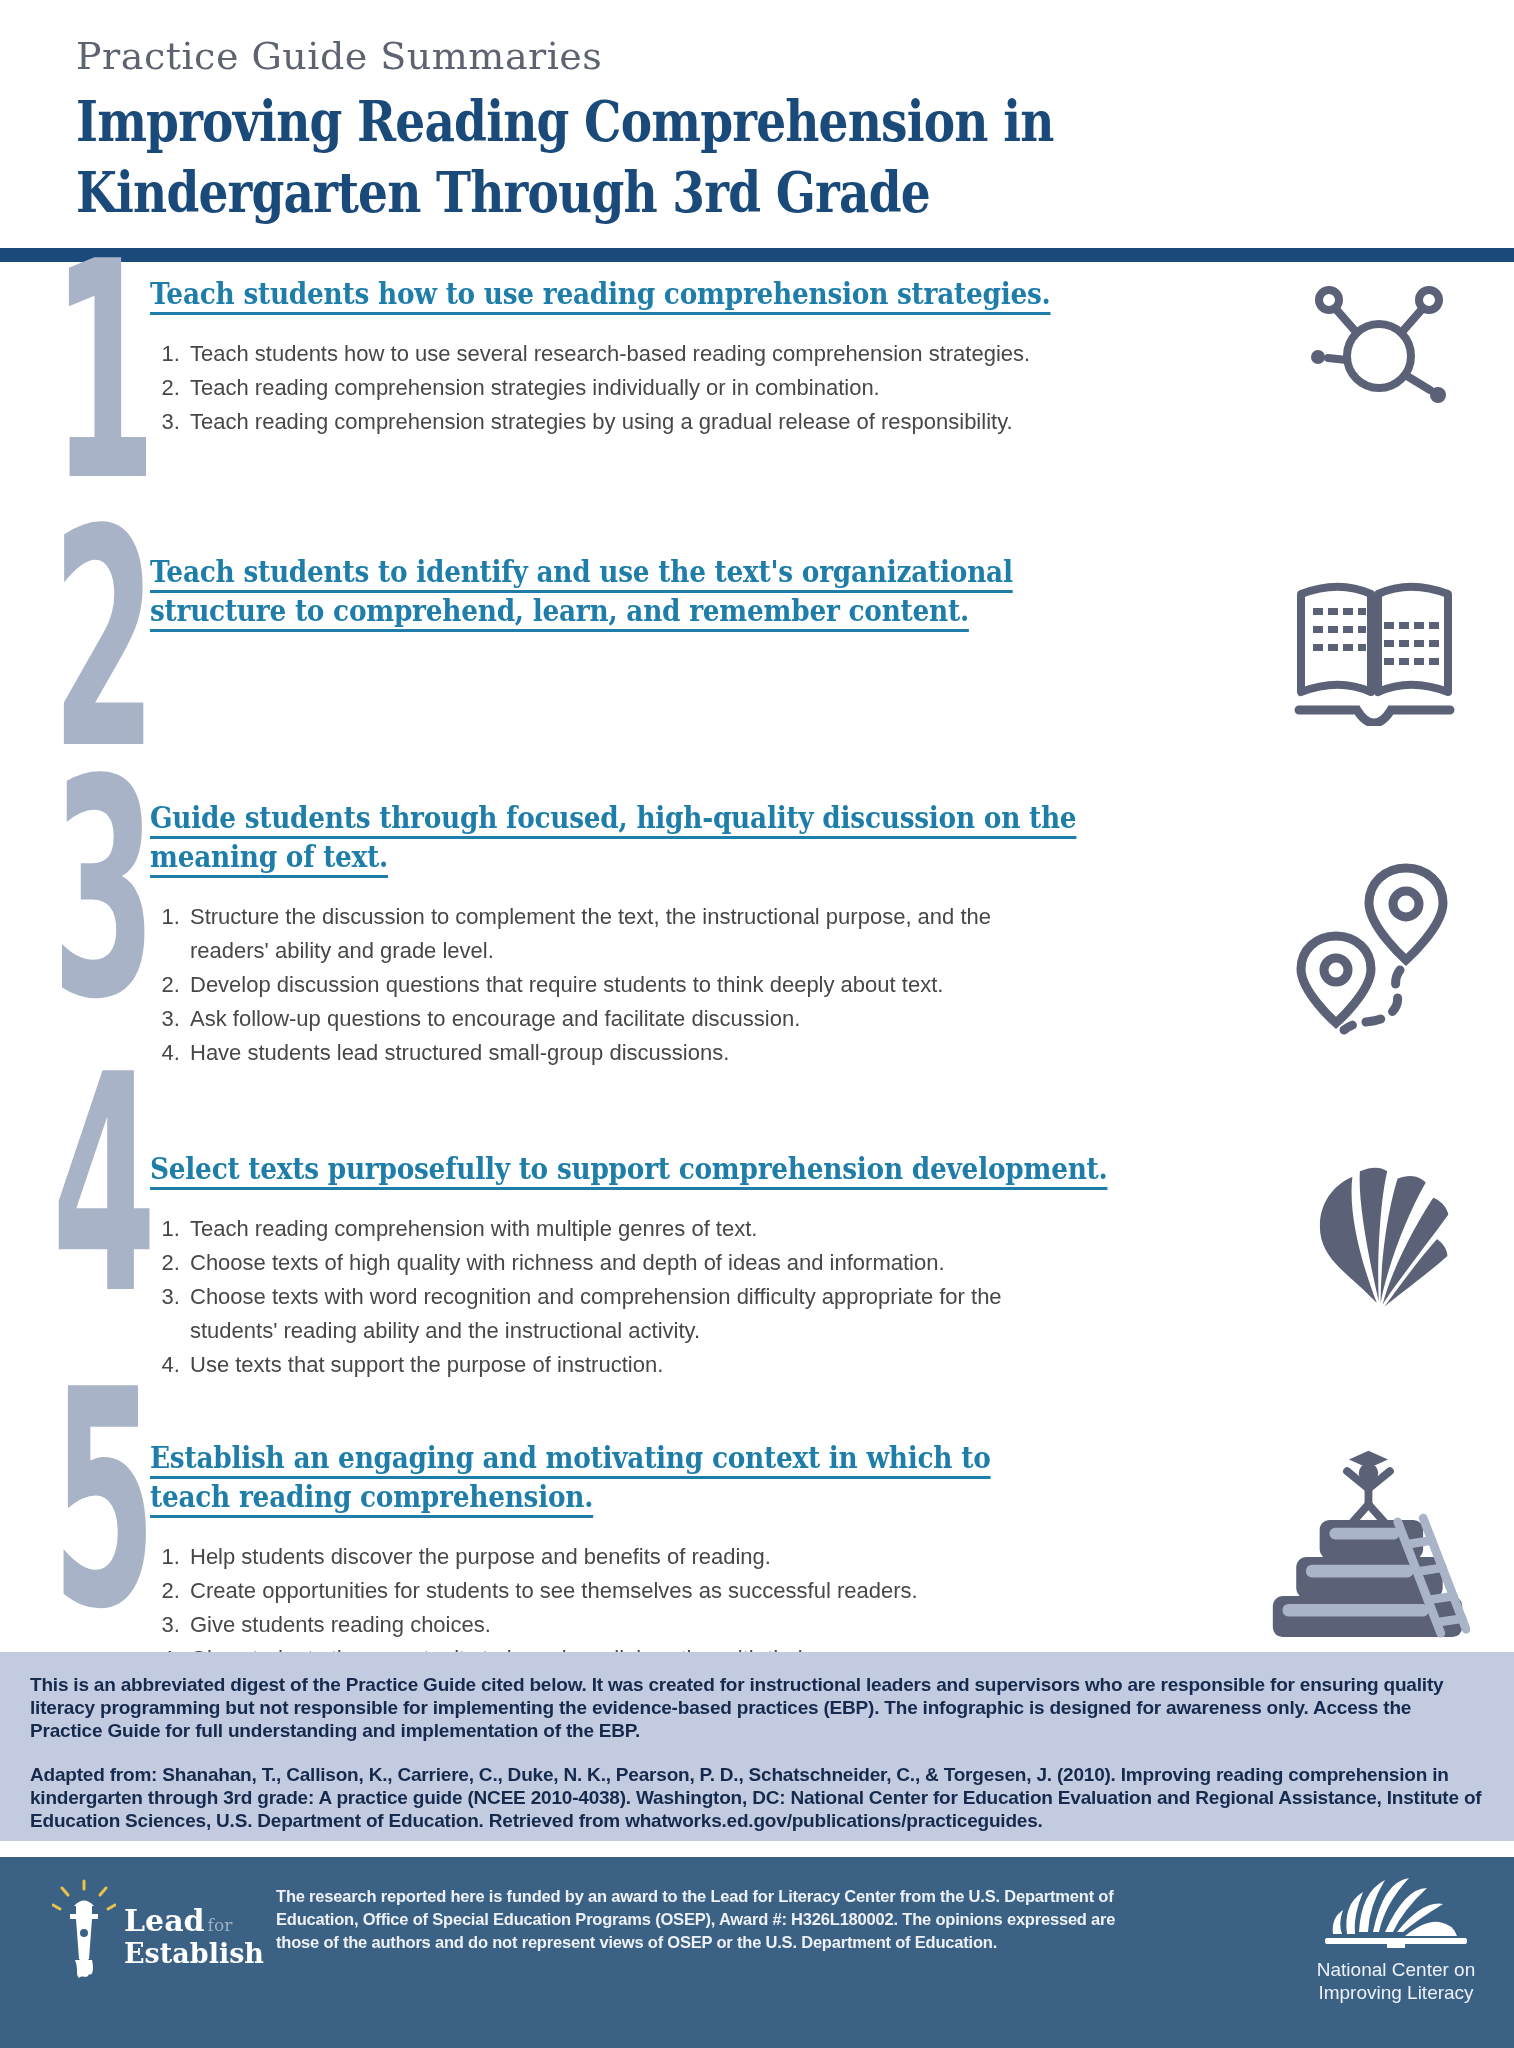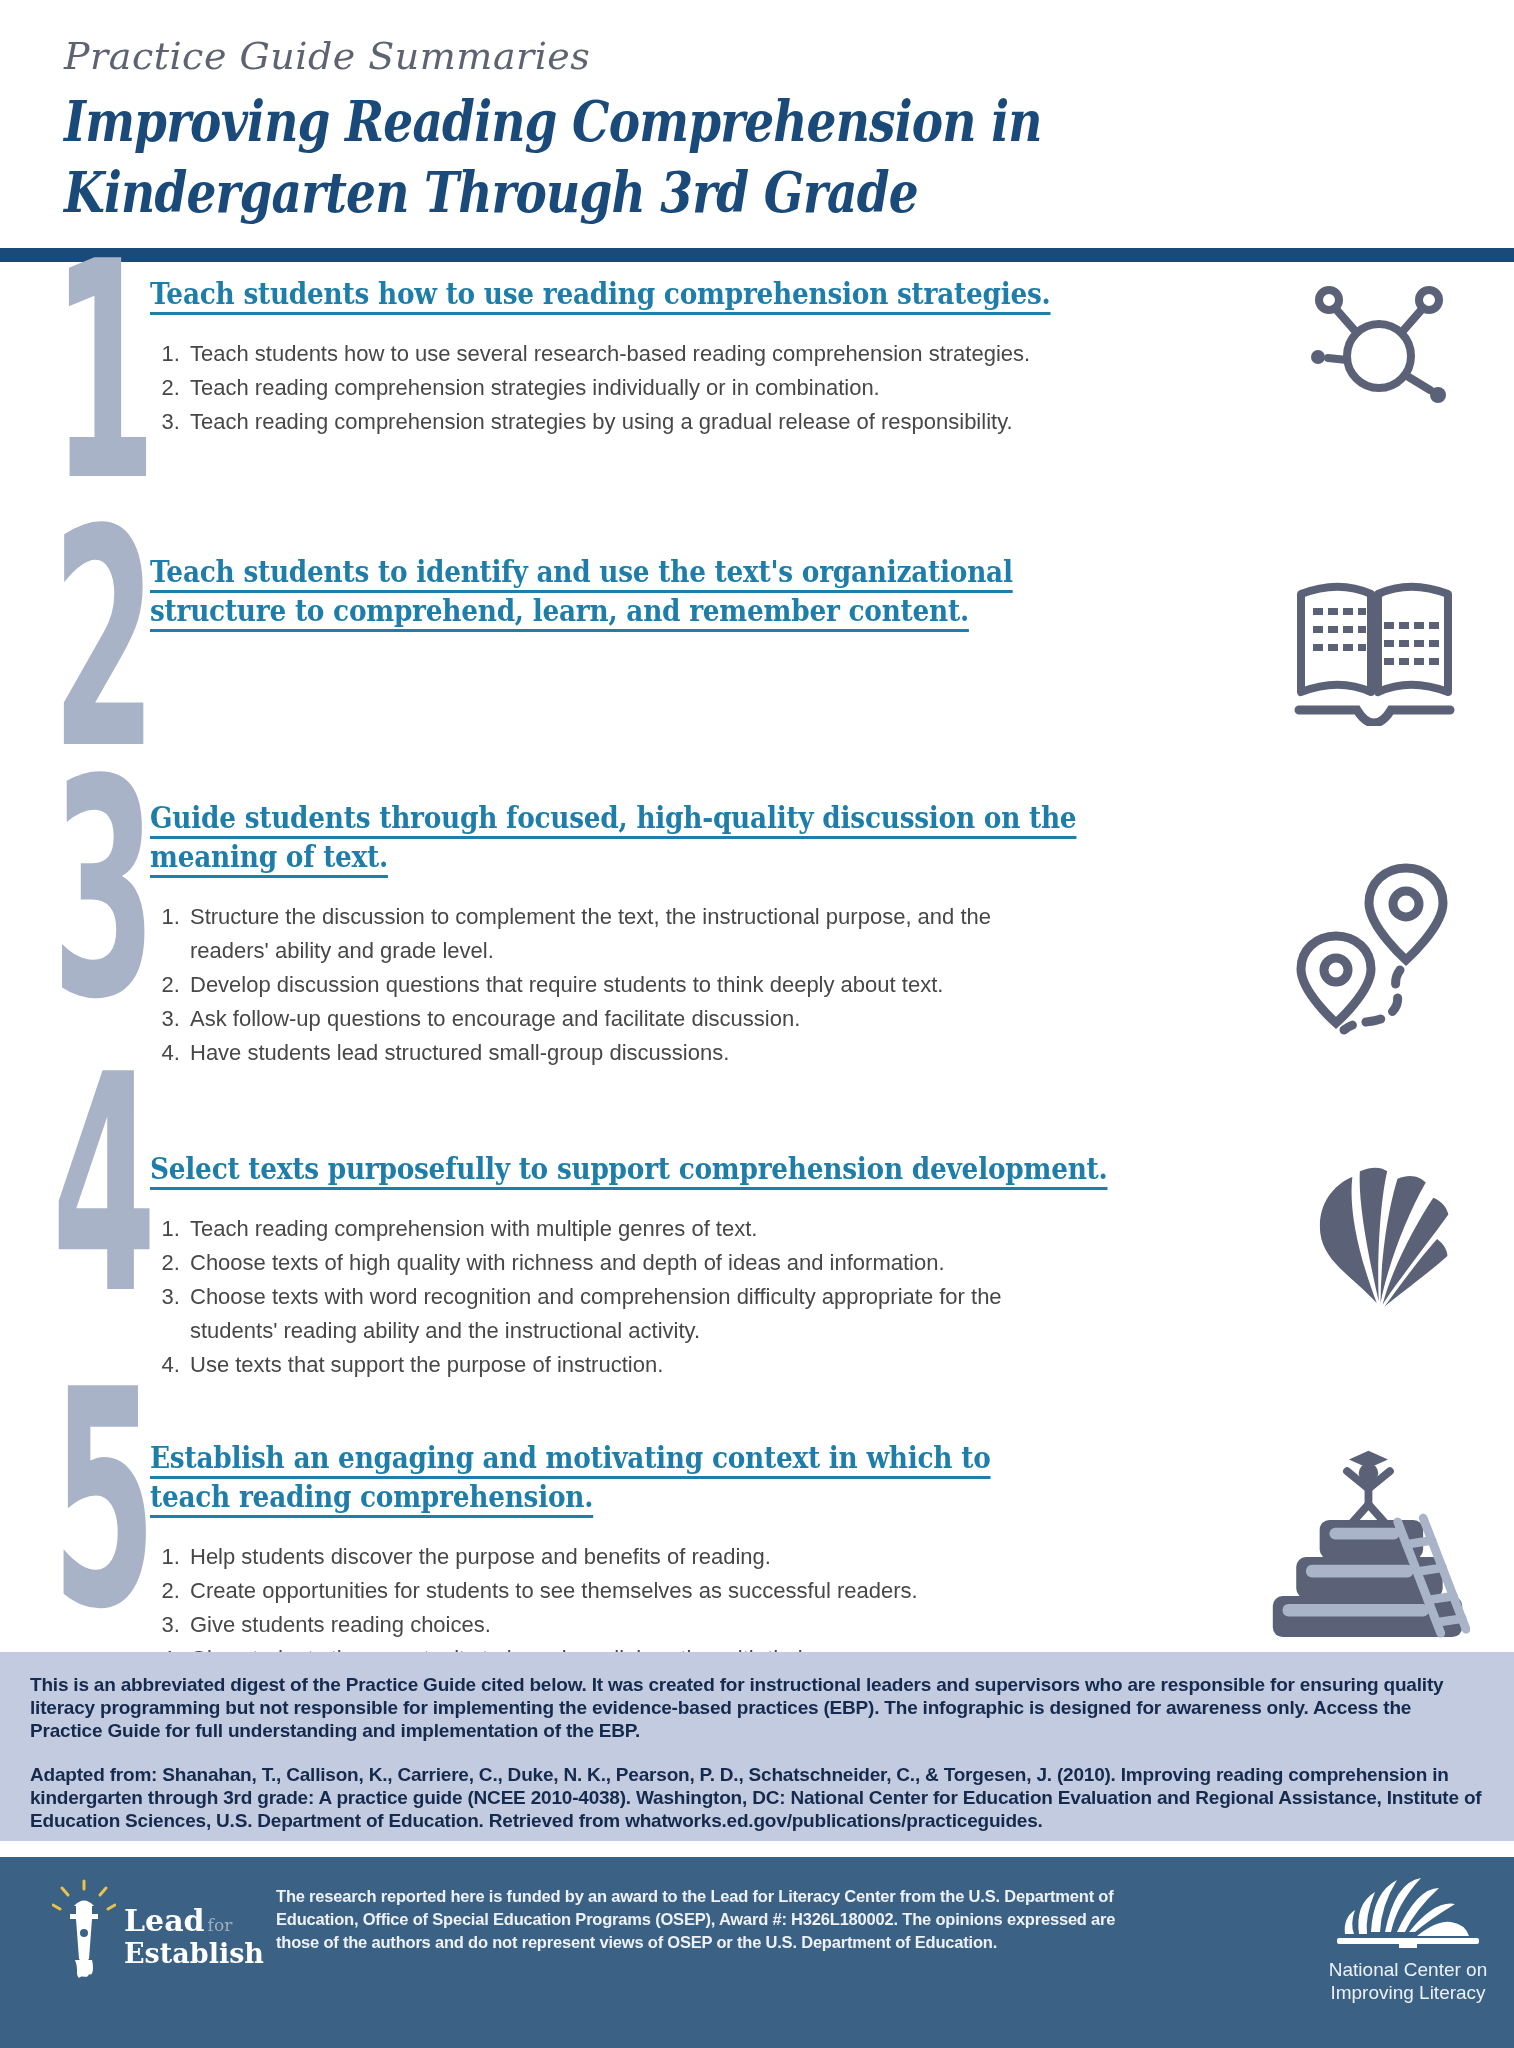--- a/index.html
+++ b/index.html
@@ -6,21 +6,21 @@
   html,body { width:1514px; height:2048px; }
   body {
     position:relative;
     background:#ffffff;
     font-family:"Liberation Sans", sans-serif;
     color:#454545;
     overflow:hidden;
   }
 
   
-  .header { position:absolute; top:34px; left:64px; width:1380px;font-style:italic; }
+  .header { position:absolute; top:34px; left:76px; width:1380px; }
   .eyebrow {
     font-family:"DejaVu Serif", serif;
     font-size:38px; color:#5d6370; letter-spacing:0.5px;
   }
   .title {
     margin-top:8px;
     font-family:"DejaVu Serif", serif;
     font-weight:bold; font-size:56px; line-height:1.27;
     color:#1a4a7a; letter-spacing:-1px;
     transform:scaleX(0.84); transform-origin:top left;
@@ -95,21 +95,21 @@
   .lead-word-lead { font-size:30px; }
   .lead-word-for  { font-size:17px; font-weight:normal; color:#9fb0c2; margin-left:3px; }
   .lead-word-literacy { font-size:27px; margin-top:3px; }
 
   .funding {
     width:850px; flex:0 0 auto; margin-left:14px; margin-top:6px;
     color:#eef2f7; font-size:16.5px; font-weight:bold; line-height:1.4;
     letter-spacing:-0.2px;
   }
 
-  .ncil { position:absolute; right:8px; top:1872px; width:196px; text-align:center; }
+  .ncil { position:absolute; right:20px; top:1872px; width:196px; text-align:center; }
   .ncil-text { color:#eef1f8; font-size:19px; line-height:1.22; margin-top:4px; }
 </style>
 </head>
 <body>
 
 <div class="header">
   <div class="eyebrow">Practice Guide Summaries</div>
   <div class="title">
     <div class="title-line">Improving Reading Comprehension in</div>
     <div class="title-line">Kindergarten Through 3rd Grade</div>

